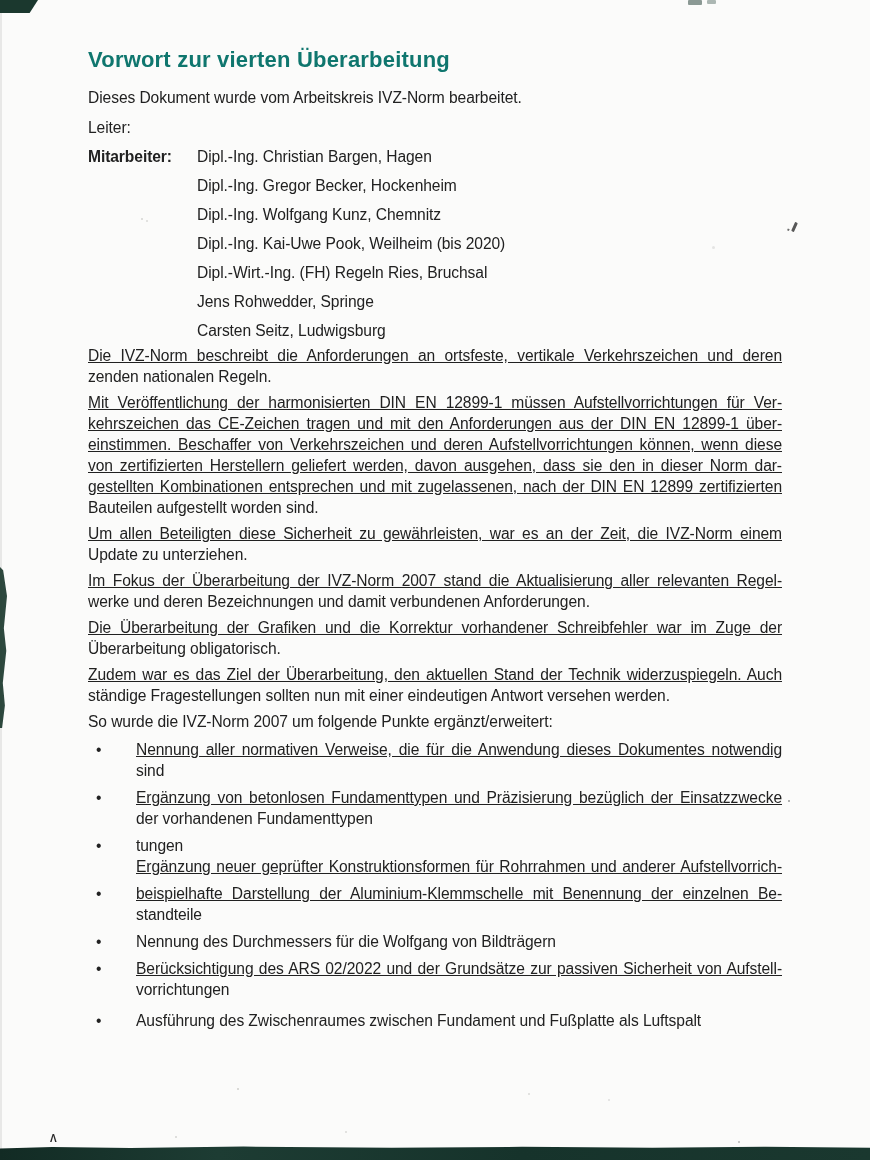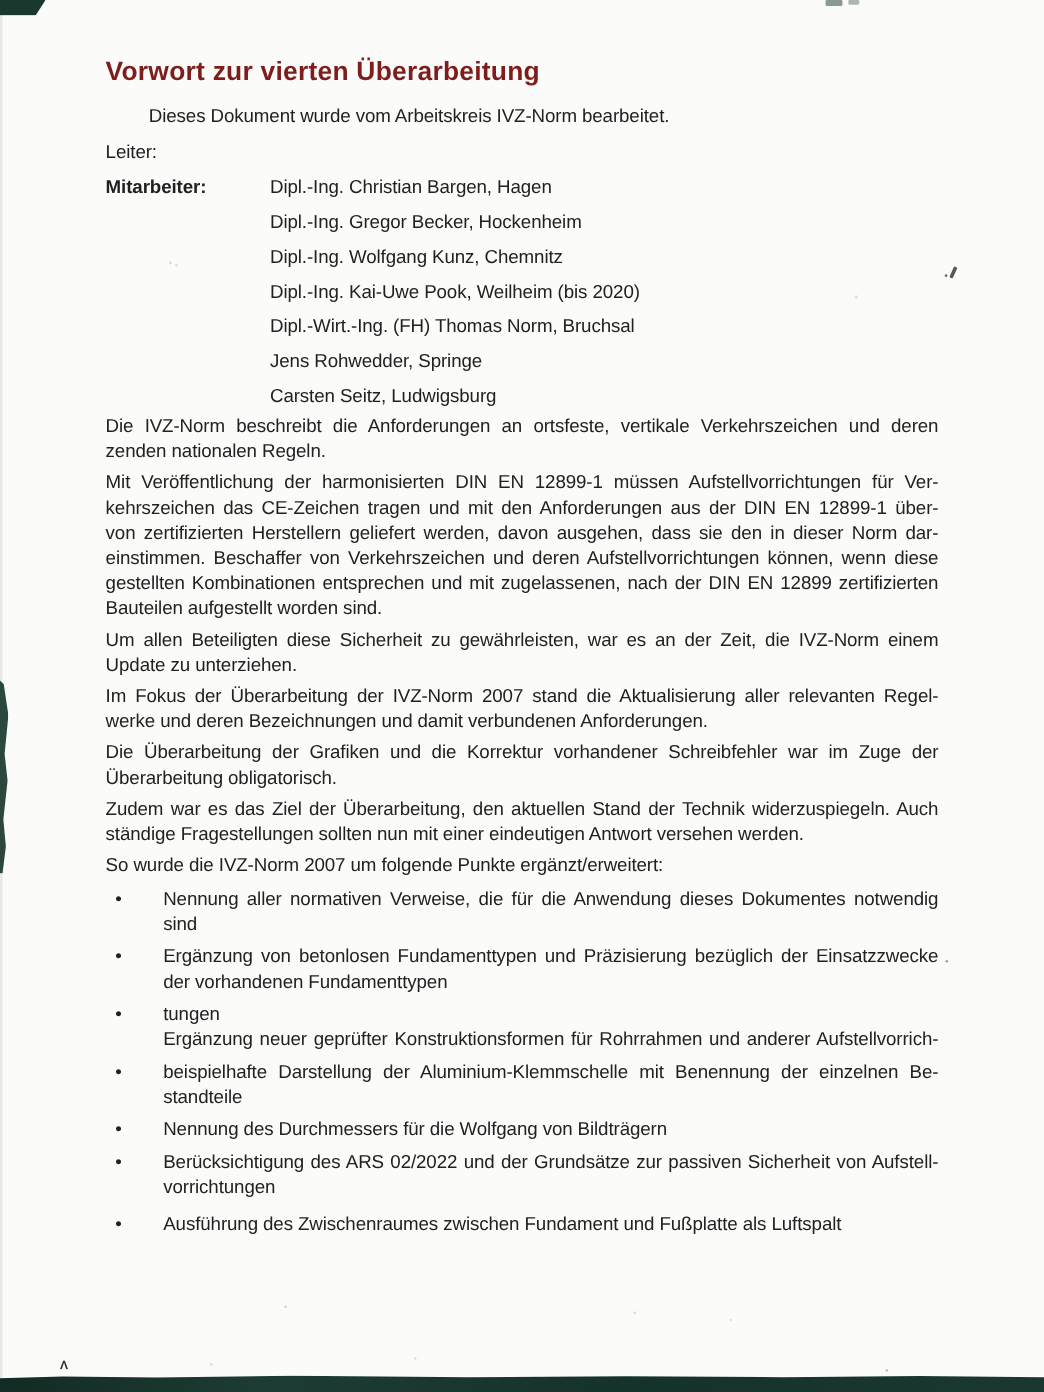--- a/index.html
+++ b/index.html
@@ -5,26 +5,26 @@
   html,body{margin:0;padding:0;}
   body{
     width:870px;height:1160px;position:relative;overflow:hidden;
     background:var(--page_bg,#fbfbfa);
     color:var(--ink,#212121);
     font-family:"Liberation Sans",sans-serif;
   }
   .content{position:absolute;left:88px;top:47px;width:694px;}
   h1{
     font-size:22px;line-height:25px;margin:0 0 15px 0;
-    letter-spacing:.2px;color:#7f1d1d;font-weight:bold;
+    letter-spacing:.2px;color:#0f766e;font-weight:bold;
   }
   .line{font-size:15.6px;line-height:21px;letter-spacing:-.08px;min-height:21px;}
-  .line.j{text-align:justify;text-align-last:justify;}
-  .intro{margin-bottom:5px;margin-left:36px;}
-  .crow{display:flex;font-size:15.6px;line-height:29px;letter-spacing:-.08px;gap:28px;}
+  .line.j{text-align:justify;text-align-last:justify;text-decoration:underline;}
+  .intro{margin-bottom:5px;}
+  .crow{display:flex;font-size:15.6px;line-height:29px;letter-spacing:-.08px;}
   .crow .lbl{width:109px;flex:none;}
   .para{margin:0 0 5px 0;}
   #bullets{margin-top:7px;}
   .bullet{display:flex;margin-bottom:6px;}
   .bullet.gap{margin-top:10px;}
   .bullet .dot{flex:none;width:40px;padding-left:8px;font-size:15.6px;line-height:21px;}
   .bullet .btxt{flex:1;min-width:0;}
 
   
   .ledge{position:absolute;left:0;top:0;width:2px;height:1160px;background:rgba(110,110,105,.13);}
@@ -87,41 +87,41 @@
       <div class="crow">
         <div class="lbl" style="display: block;"></div>
         <div class="val">Dipl.-Ing. Wolfgang Kunz, Chemnitz</div>
       </div>
       <div class="crow">
         <div class="lbl" style="display: block;"></div>
         <div class="val">Dipl.-Ing. Kai-Uwe Pook, Weilheim (bis 2020)</div>
       </div>
       <div class="crow">
         <div class="lbl" style="display: block;"></div>
-        <div class="val">Dipl.-Wirt.-Ing. (FH) Thomas Norm, Bruchsal</div>
+        <div class="val">Dipl.-Wirt.-Ing. (FH) Regeln Ries, Bruchsal</div>
       </div>
       <div class="crow">
         <div class="lbl" style="display: block;"></div>
         <div class="val">Jens Rohwedder, Springe</div>
       </div>
       <div class="crow">
         <div class="lbl" style="display: block;"></div>
         <div class="val">Carsten Seitz, Ludwigsburg</div>
       </div>
     </div>
   <div id="paragraphs">
       <div class="para">
         <div class="line j">Die IVZ-Norm beschreibt die Anforderungen an ortsfeste, vertikale Verkehrszeichen und deren</div>
         <div class="line">zenden nationalen Regeln.</div>
       </div>
       <div class="para">
         <div class="line j">Mit Veröffentlichung der harmonisierten DIN EN 12899-1 müssen Aufstellvorrichtungen für Ver-</div>
         <div class="line j">kehrszeichen das CE-Zeichen tragen und mit den Anforderungen aus der DIN EN 12899-1 über-</div>
+        <div class="line j">einstimmen. Beschaffer von Verkehrszeichen und deren Aufstellvorrichtungen können, wenn diese</div>
         <div class="line j">von zertifizierten Herstellern geliefert werden, davon ausgehen, dass sie den in dieser Norm dar-</div>
-        <div class="line j">einstimmen. Beschaffer von Verkehrszeichen und deren Aufstellvorrichtungen können, wenn diese</div>
         <div class="line j">gestellten Kombinationen entsprechen und mit zugelassenen, nach der DIN EN 12899 zertifizierten</div>
         <div class="line">Bauteilen aufgestellt worden sind.</div>
       </div>
       <div class="para">
         <div class="line j">Um allen Beteiligten diese Sicherheit zu gewährleisten, war es an der Zeit, die IVZ-Norm einem</div>
         <div class="line">Update zu unterziehen.</div>
       </div>
       <div class="para">
         <div class="line j">Im Fokus der Überarbeitung der IVZ-Norm 2007 stand die Aktualisierung aller relevanten Regel-</div>
         <div class="line">werke und deren Bezeichnungen und damit verbundenen Anforderungen.</div>

